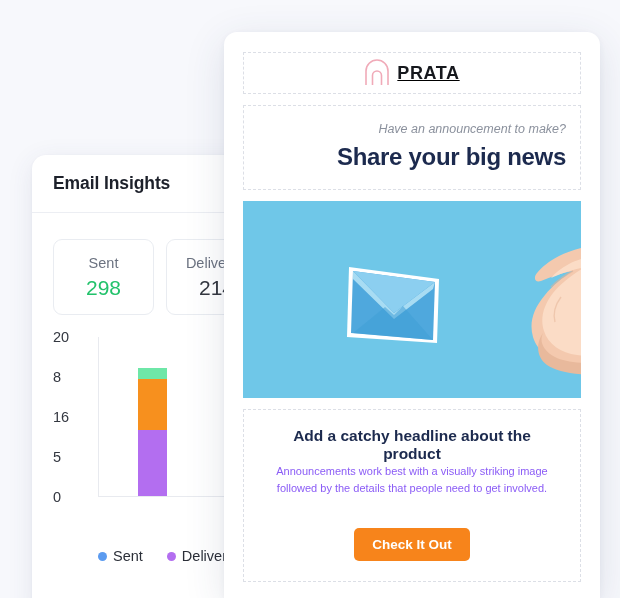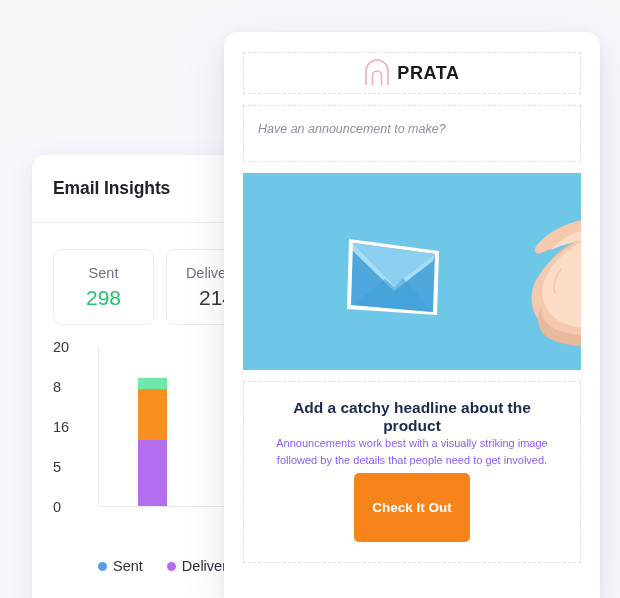--- a/index.html
+++ b/index.html
@@ -15,21 +15,21 @@
   .insights-card {
     position: absolute;
     left: 32px; top: 155px;
     width: 228px; height: 460px;
     background: #ffffff;
     border-radius: 14px 14px 0 0;
     box-shadow: 0 6px 26px rgba(60,70,110,0.10), 0 1px 3px rgba(60,70,110,0.06);
     overflow: hidden;
   }
   .insights-header {
-    height: 68px;
+    height: 58px;
     display: flex; align-items: center;
     padding-left: 21px;
     border-bottom: 1px solid #eceef3;
   }
   .insights-title {
     font-size: 17.5px; font-weight: bold; color: #1d212b;
     letter-spacing: -0.1px;
   }
   .metrics-row {
     display: flex; gap: 12px;
@@ -116,30 +116,31 @@
   }
   .blk {
     border: 1px dashed #dcdfe6;
     margin: 0 19px;
   }
   .logo-blk {
     margin-top: 20px;
     height: 42px;
     display: flex; align-items: center; justify-content: center;
     gap: 7px;
+    text-decoration: underline;
   }
   .logo-mark { width: 26px; height: 28px; display: block; }
   .logo-word {
     font-size: 18px; font-weight: bold; color: #16181d;
     letter-spacing: 0.6px;
   }
   .headline-blk {
     margin-top: 11px;
     padding: 16px 14px 18px;
-    text-align: left;
+    text-align: right;
   }
   .eyebrow {
     font-size: 12.5px; font-style: italic; color: #8b919d;
     margin-bottom: 7px;
   }
   .big-head {
     font-size: 24px; font-weight: bold; color: #1c2a4e;
     letter-spacing: -0.3px;
   }
   .hero-blk {
@@ -156,25 +157,25 @@
     text-align: center;
   }
   .body-head {
     font-size: 15.5px; font-weight: bold; color: #1c2a4e;
   }
   .body-text {
     font-size: 11px; color: #8b5cf6; line-height: 1.52;
   }
   .cta {
     display: inline-block;
-    margin-top: 5px;
+    margin-top: 32px;
     background: #f7841b;
     color: #ffffff;
     font-size: 13.5px; font-weight: bold;
-    padding: 27px 18px;
+    padding: 9px 18px;
     border-radius: 5px;
     border: none;
     cursor: pointer;
     font-family: "Liberation Sans", sans-serif;
   }
 </style>
 </head>
 <body>
 
 <div id="stage">
@@ -236,20 +237,21 @@
     <div class="blk logo-blk">
       <svg class="logo-mark" viewBox="0 0 26 28">
         <path d="M2 26 L2 12 A11 11 0 0 1 24 12 L24 26" fill="none" stroke="#f0aab8" stroke-width="1.6"></path>
         <path d="M8.5 26 L8.5 16.5 A4.5 4.5 0 0 1 17.5 16.5 L17.5 26" fill="none" stroke="#f0aab8" stroke-width="1.6"></path>
       </svg>
       <span class="logo-word">PRATA</span>
     </div>
 
     <div class="blk headline-blk">
       <div class="eyebrow">Have an announcement to make?</div>
+      <div class="big-head">Share your big news</div>
     </div>
 
     <div class="blk hero-blk">
       <svg viewBox="0 0 376 197" width="376" height="197">
         <rect x="0" y="0" width="376" height="197" fill="#6fc7e8"></rect>
 
         <g transform="translate(0,0)">
           <path d="M106 66 L196 78 L194 142 L104 136 Z" fill="#ffffff"></path>
           <path d="M110 70 L192 81 L190 139 L108 132 Z" fill="#4fa8dd"></path>
           <path d="M110 70 L151 112 L192 81 L190 88 L151 118 L110 78 Z" fill="#a8dcf3"></path>

